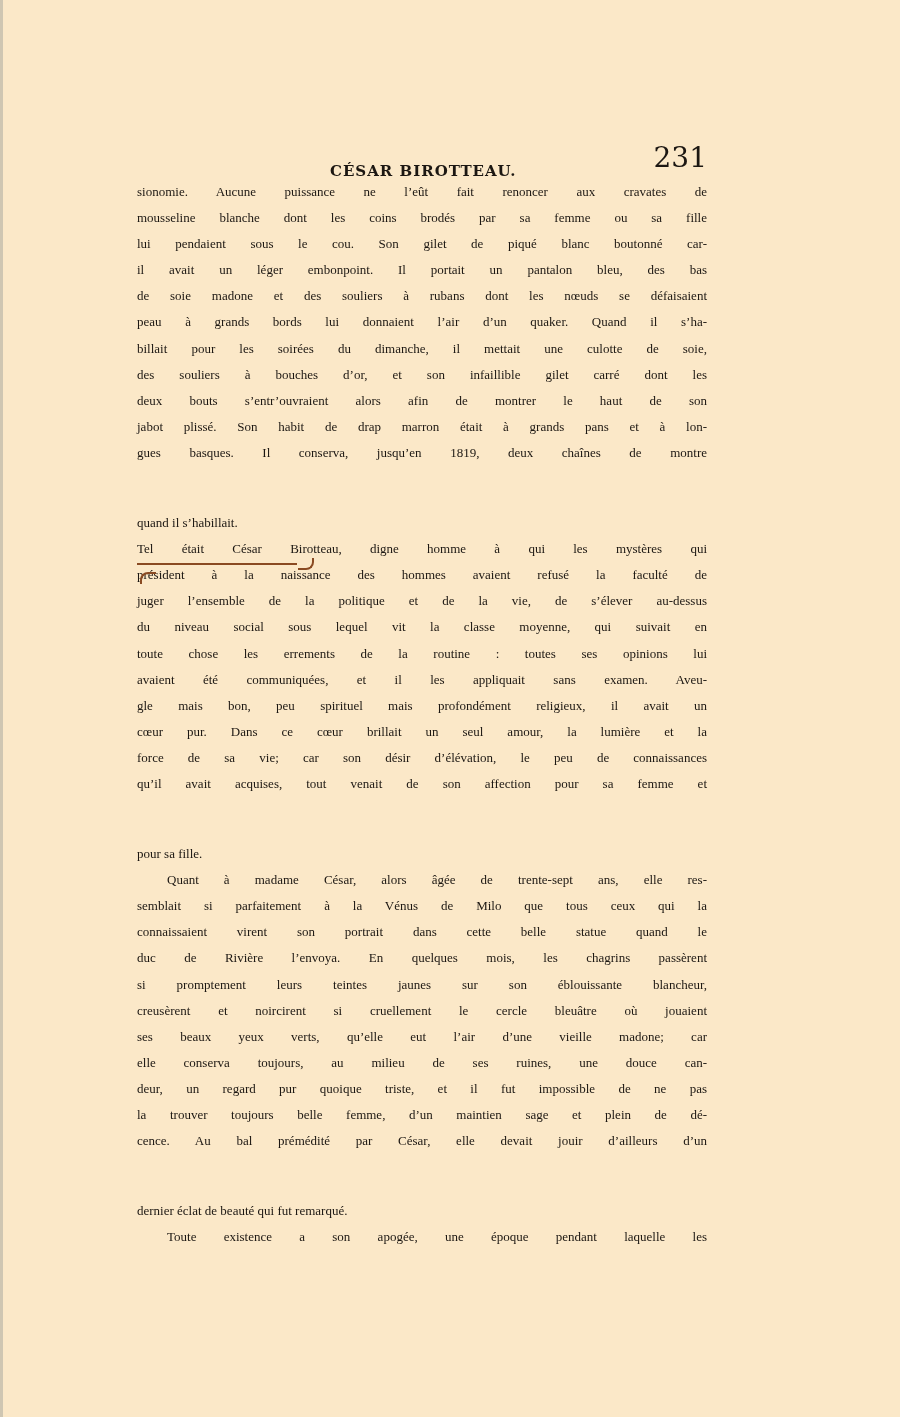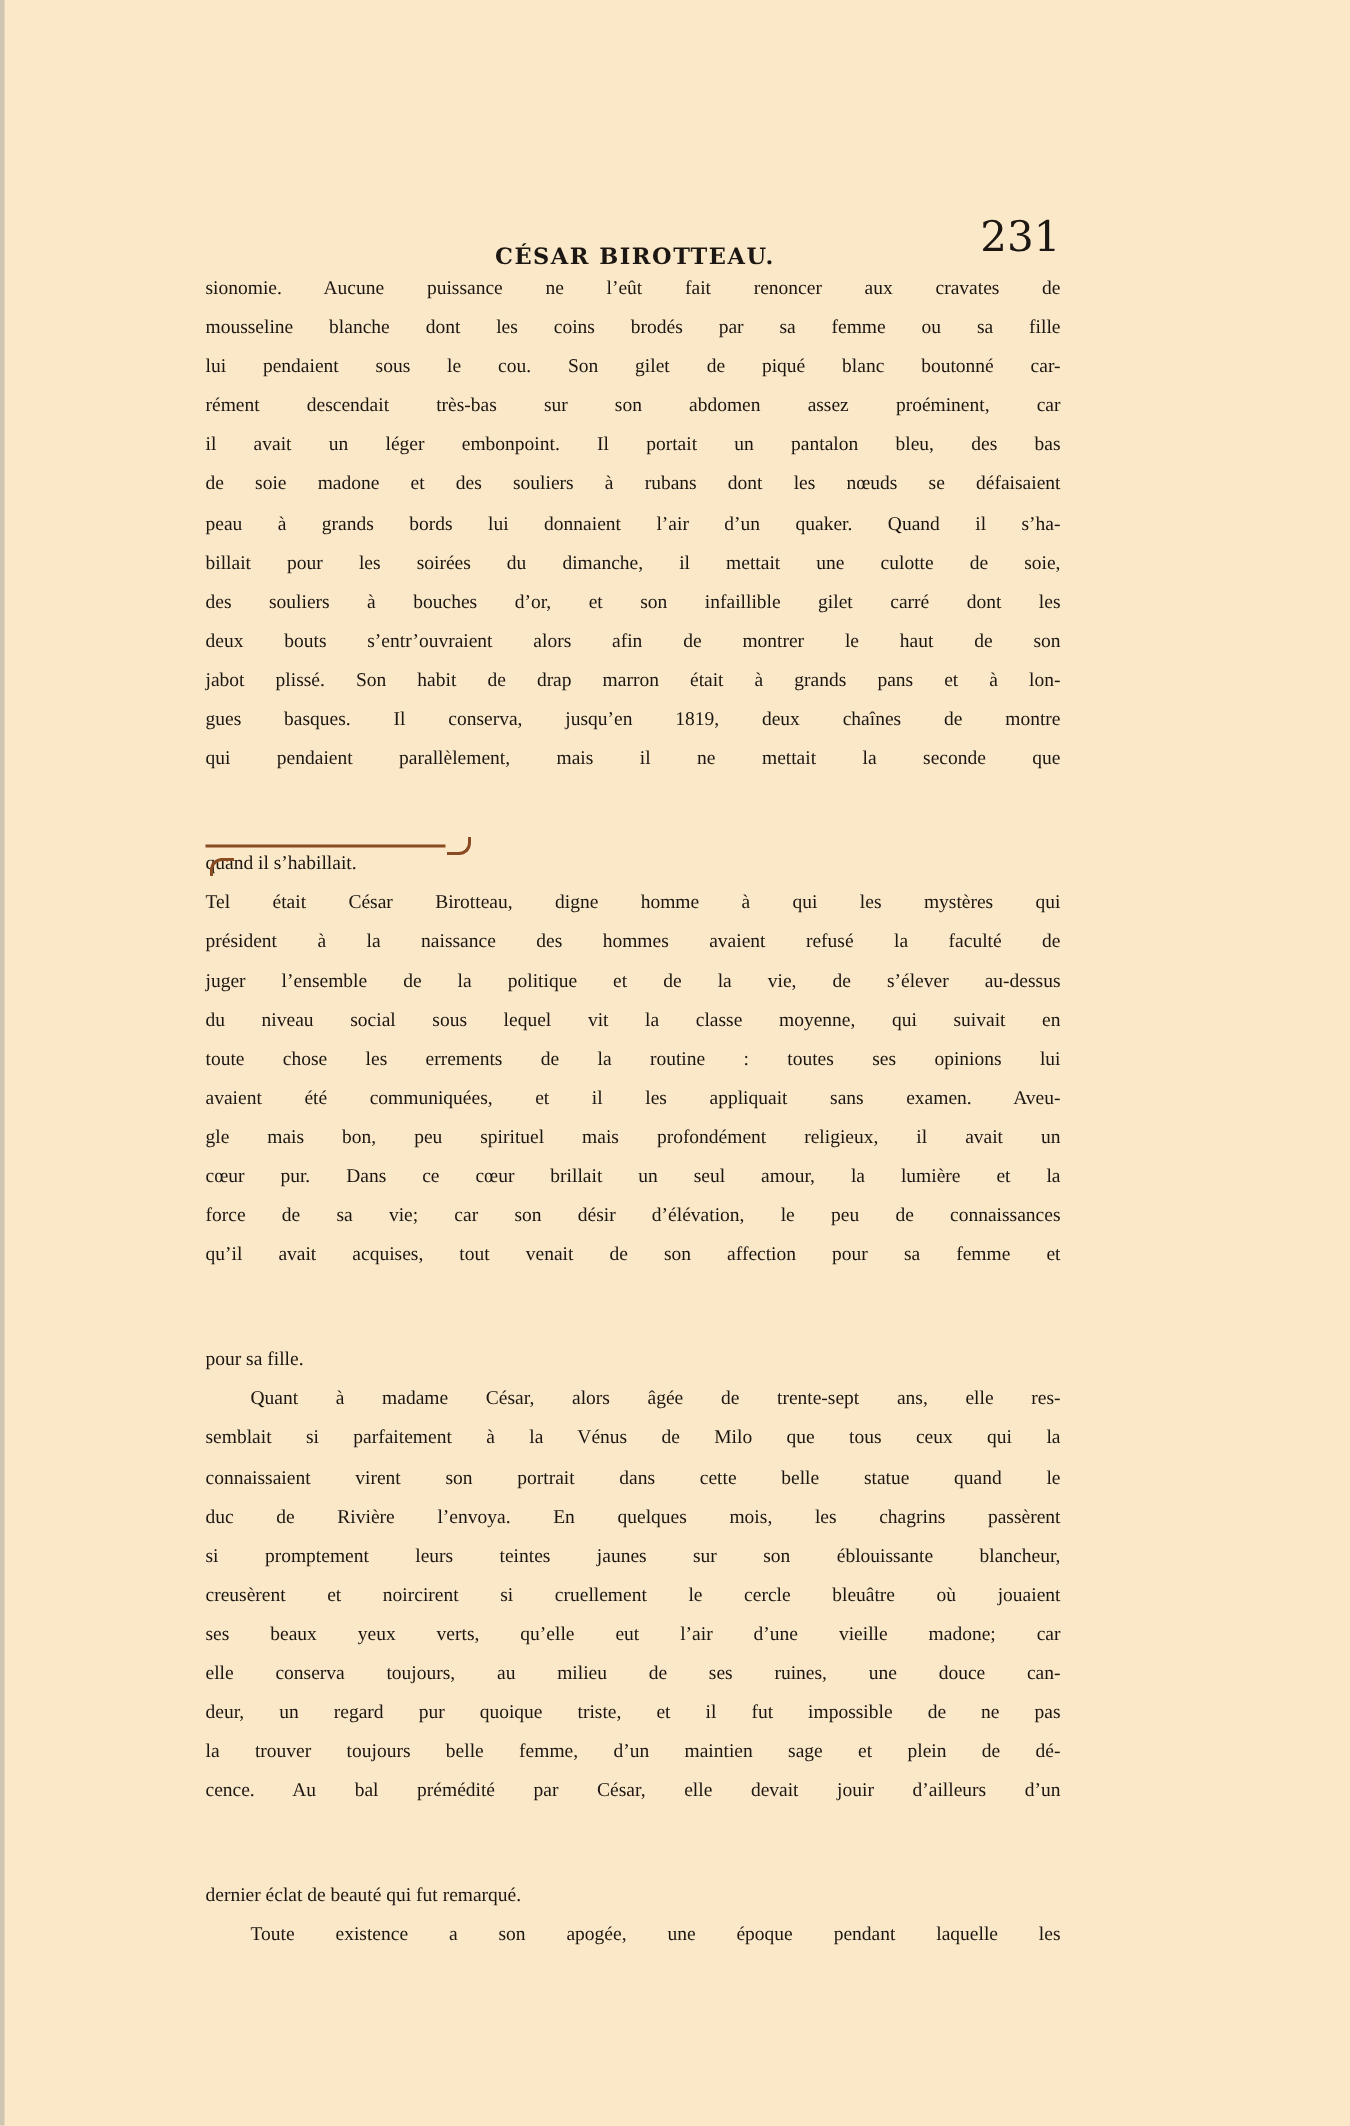--- a/index.html
+++ b/index.html
@@ -47,30 +47,28 @@
 
 <div class="header">
   <span class="running-title">CÉSAR BIROTTEAU.</span>
   <span class="page-number">231</span>
 </div>
 
 <div class="text">
   <span class="line">sionomie. Aucune puissance ne l’eût fait renoncer aux cravates de</span>
   <span class="line">mousseline blanche dont les coins brodés par sa femme ou sa fille</span>
   <span class="line">lui pendaient sous le cou. Son gilet de piqué blanc boutonné car-</span>
-  <span class="line">rément descendait très-bas sur son abdomen assez proéminent, car</span>
   <span class="line">il avait un léger embonpoint. Il portait un pantalon bleu, des bas</span>
   <span class="line">de soie madone et des souliers à rubans dont les nœuds se défaisaient</span>
   <span class="line">peau à grands bords lui donnaient l’air d’un quaker. Quand il s’ha-</span>
   <span class="line">billait pour les soirées du dimanche, il mettait une culotte de soie,</span>
   <span class="line">des souliers à bouches d’or, et son infaillible gilet carré dont les</span>
   <span class="line">deux bouts s’entr’ouvraient alors afin de montrer le haut de son</span>
   <span class="line">jabot plissé. Son habit de drap marron était à grands pans et à lon-</span>
   <span class="line">gues basques. Il conserva, jusqu’en 1819, deux chaînes de montre</span>
-  <span class="line">qui pendaient parallèlement, mais il ne mettait la seconde que</span>
   <span class="line last">quand il s’habillait.</span>
   <span class="line">Tel était César Birotteau, digne homme à qui les mystères qui</span>
   <span class="line">président à la naissance des hommes avaient refusé la faculté de</span>
   <span class="line">juger l’ensemble de la politique et de la vie, de s’élever au-dessus</span>
   <span class="line">du niveau social sous lequel vit la classe moyenne, qui suivait en</span>
   <span class="line">toute chose les errements de la routine : toutes ses opinions lui</span>
   <span class="line">avaient été communiquées, et il les appliquait sans examen. Aveu-</span>
   <span class="line">gle mais bon, peu spirituel mais profondément religieux, il avait un</span>
   <span class="line">cœur pur. Dans ce cœur brillait un seul amour, la lumière et la</span>
   <span class="line">force de sa vie; car son désir d’élévation, le peu de connaissances</span>

